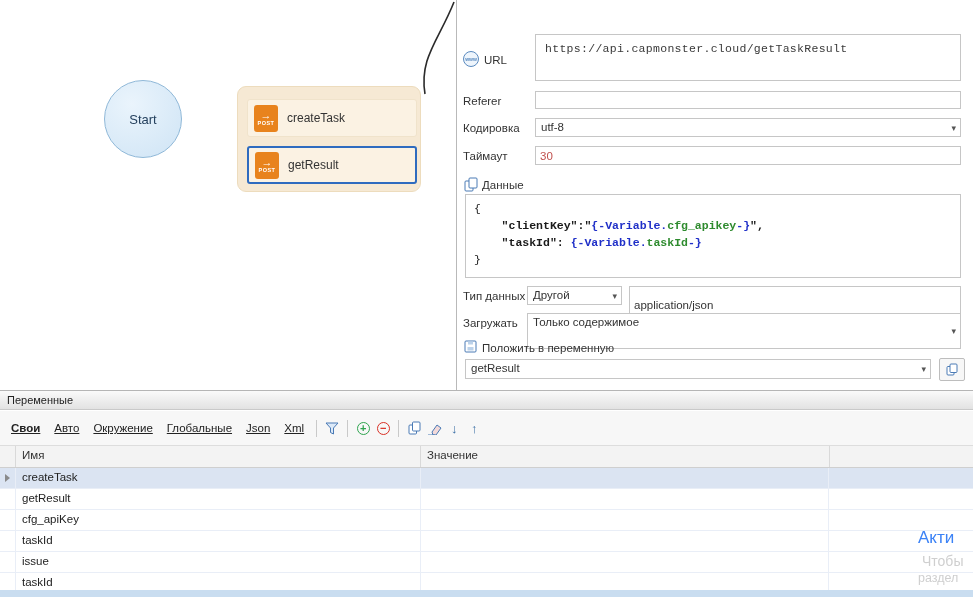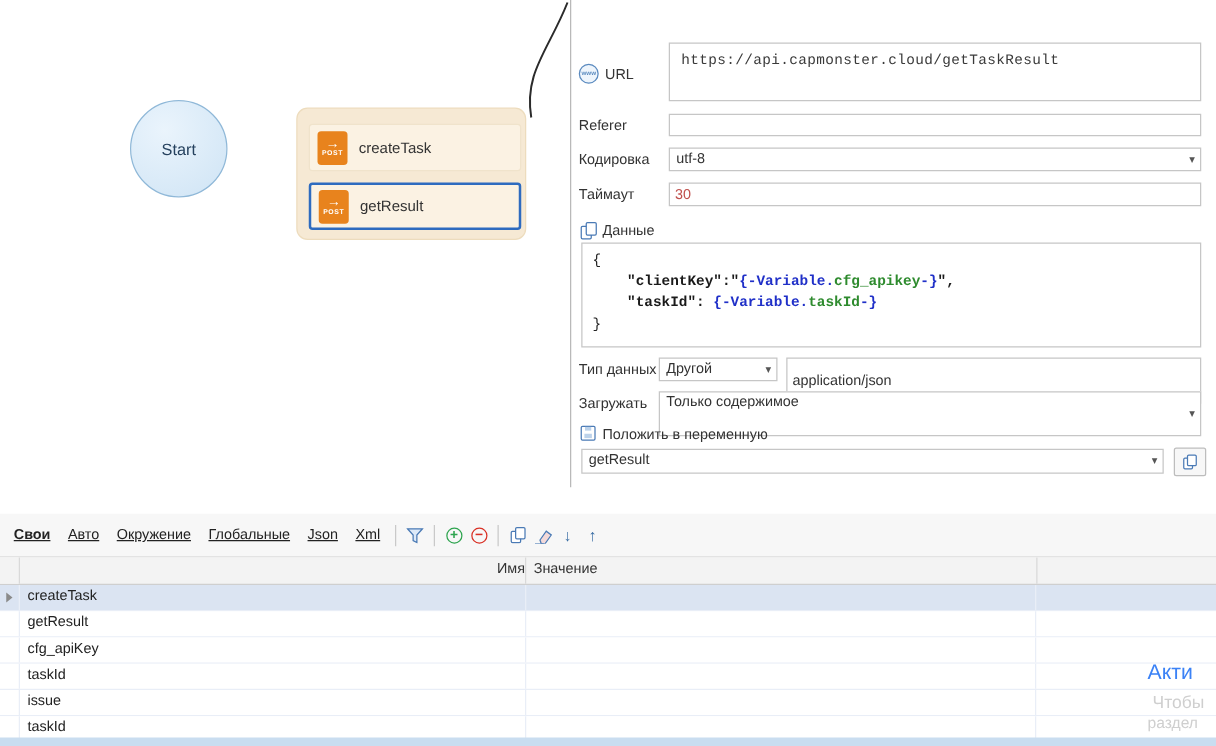--- a/index.html
+++ b/index.html
@@ -130,21 +130,21 @@
   }
   .th-ind { width:15px; border-right:1px solid #d9d9d9; background:#f3f3f3; }
   .trow { display:flex; height:20px; border-bottom:1px solid #e9eef7; background:#fff; }
   .trow.selected { background:#dbe4f2; }
   .td {
     font-size:11.5px; color:#222; padding:3px 0 0 6px; box-sizing:border-box;
     border-right:1px solid #e9eef7; overflow:hidden; white-space:nowrap;
   }
   .td-ind { width:15px; border-right:1px solid #e9eef7; display:flex; align-items:center; justify-content:center; }
   .w-name { width:405px; } .w-val { width:409px; } .w-def { width:144px; border-right:none; }
-  .hw-name { width:405px;text-align:right; } .hw-val { width:409px; } .hw-def { width:144px; border-right:none; }
+  .hw-name { width:405px; } .hw-val { width:409px; } .hw-def { width:144px; border-right:none; }
   .row-marker { width:0; height:0; border-left:5px solid #8a8a8a; border-top:4px solid transparent; border-bottom:4px solid transparent; }
 
   
   #watermark { pointer-events:none; }
   .wm1 { position:absolute; left:918px; top:528px; font-size:17px; color:#3b82f6; }
   .wm2 { position:absolute; left:922px; top:553px; font-size:14px; color:#cfcfcf; }
   .wm3 { position:absolute; left:918px; top:571px; font-size:12.5px; color:#cfcfcf; }
   #bottom-strip { left:0; top:590px; width:973px; height:7px; background:#c9ddf0; }
   svg.icon { display:block; }
 </style>
@@ -242,20 +242,23 @@
         <svg class="icon" width="12" height="13" viewBox="0 0 12 13">
           <rect x="1" y="3.5" width="7" height="8.5" rx="1" fill="#fff" stroke="#4a7ab5"></rect>
           <rect x="4" y="1" width="7" height="8.5" rx="1" fill="#fff" stroke="#4a7ab5"></rect>
         </svg>
       </span>
     </div>
   </div>
 
   <div id="vars" class="abs">
 
+    <div id="vars-title">
+      <span>Переменные</span>
+    </div>
 
     <div id="vars-toolbar">
       <span class="vtab active">Свои</span>
       <span class="vtab">Авто</span>
       <span class="vtab">Окружение</span>
       <span class="vtab">Глобальные</span>
       <span class="vtab">Json</span>
       <span class="vtab">Xml</span>
       <span class="vsep"></span>
       <span class="ticon">

